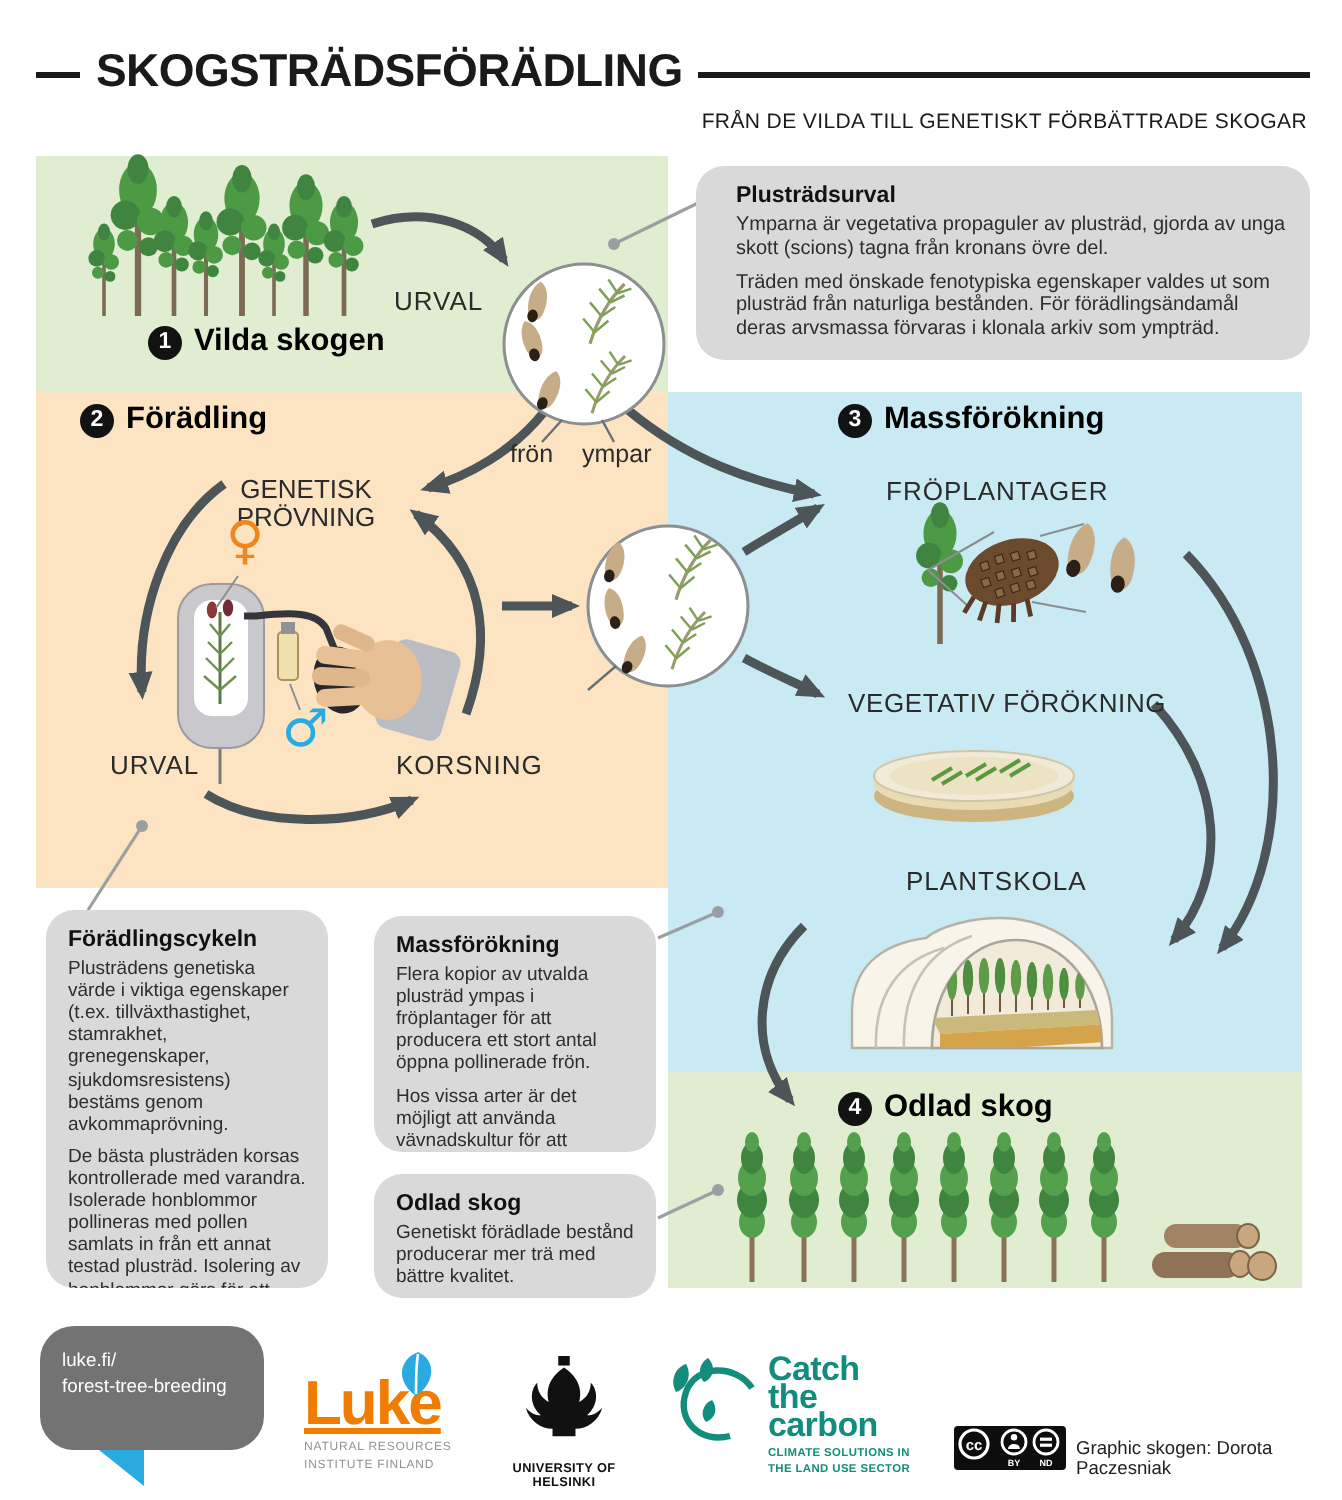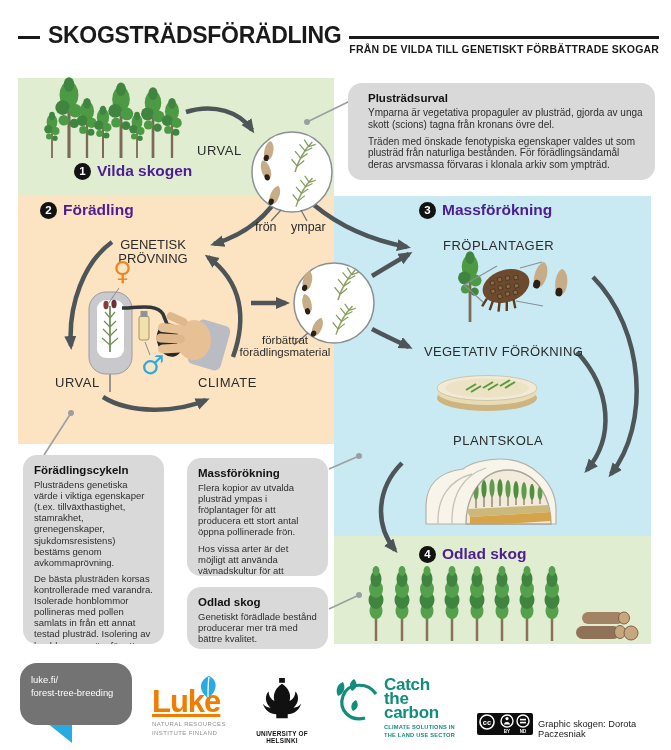--- a/index.html
+++ b/index.html
@@ -4,34 +4,34 @@
 <style>
   html,body{margin:0;padding:0;background:#fff;}
   .stage{position:relative;width:671px;height:750px;background:#fff;overflow:hidden;
          font-family:"Liberation Sans",sans-serif;color:#1a1a1a;}
   
   .hdr{position:absolute;left:18px;top:22px;width:637px;display:flex;align-items:flex-start;}
   .hdr-dash{width:22px;border-top:3px solid #1a1a1a;margin-top:14px;flex:none;}
   .hdr-title{font-size:23px;font-weight:bold;letter-spacing:-0.3px;margin:0 8px;white-space:nowrap;}
   .hdr-right{flex:1;margin-top:1px;}
   .hdr-line{border-top:3px solid #1a1a1a;margin-top:13px;}
-  .hdr-sub{font-size:10.5px;font-weight:bold;text-align:center;margin-top:4px;letter-spacing:0.2px;white-space:nowrap;}
+  .hdr-sub{font-size:10.5px;font-weight:normal;text-align:center;margin-top:16px;letter-spacing:0.2px;white-space:nowrap;}
   
   .panel{position:absolute;}
   
   svg.overlay{position:absolute;left:0;top:0;z-index:2;pointer-events:none;}
   
   .lbl{position:absolute;z-index:3;font-size:13px;color:#2b2b2b;white-space:nowrap;}
   .lbl.c{text-align:center;white-space:normal;line-height:1.08;}
   .sym{position:absolute;z-index:3;font-family:"DejaVu Sans",sans-serif;font-weight:bold;font-size:26px;line-height:1;}
   
   .badge{position:absolute;z-index:3;display:flex;align-items:center;gap:6px;}
   .bnum{width:17px;height:17px;border-radius:50%;background:#121212;color:#fff;font-weight:bold;
         font-size:11.5px;display:flex;align-items:center;justify-content:center;flex:none;}
-  .blabel{font-weight:bold;font-size:15.5px;color:#4c1d95;white-space:nowrap;}
+  .blabel{font-weight:bold;font-size:15.5px;color:#000000;white-space:nowrap;}
   
   .box{position:absolute;z-index:3;background:#d9d9d9;border-radius:14px;padding:9px 11px;
        color:#2e2e2e;overflow:hidden;box-sizing:border-box;}
   .box h3{margin:0 0 3px 0;font-size:11.5px;color:#111;}
   .box p{margin:0 0 5px 0;}
   .box.big p{font-size:10px;line-height:1.18;}
   .box.small p{font-size:9.5px;line-height:1.17;}
   
   .bubble{position:absolute;left:20px;top:663px;width:112px;height:62px;background:#737373;color:#fff;
           border-radius:17px;z-index:3;font-size:9.4px;line-height:1.35;padding:11px 12px 0 11px;box-sizing:border-box;}
@@ -276,25 +276,21 @@
   </div>
 
   <div class="lbl" style="left:197px;top:143px;letter-spacing:0.5px;">URVAL</div>
   <div class="lbl" style="left:255px;top:220px;font-size:12.5px;">frön</div>
   <div class="lbl" style="left:291px;top:220px;font-size:12.5px;">ympar</div>
   <div class="lbl c" style="left:107px;top:238px;width:92px;">
     <span>GENETISK</span><br>
     <span>PRÖVNING</span>
   </div>
   <div class="lbl" style="left:55px;top:375px;letter-spacing:0.5px;">URVAL</div>
-  <div class="lbl" style="left:198px;top:375px;letter-spacing:0.5px;">CLIMATE</div>
-  <div class="lbl c" style="left:228px;top:334px;width:114px;font-size:11.5px;">
-    <span>förbättrat</span><br>
-    <span>förädlingsmaterial</span>
-  </div>
+  <div class="lbl" style="left:198px;top:375px;letter-spacing:0.5px;">KORSNING</div>
   <div class="sym" style="left:113px;top:258px;color:#f0861f;">♀</div>
   <div class="sym" style="left:141px;top:352px;color:#29abe2;">♂</div>
   <div class="lbl" style="left:443px;top:238px;letter-spacing:0.5px;">FRÖPLANTAGER</div>
   <div class="lbl" style="left:424px;top:344px;letter-spacing:0.3px;">VEGETATIV FÖRÖKNING</div>
   <div class="lbl" style="left:453px;top:433px;letter-spacing:0.5px;">PLANTSKOLA</div>
 
   <div class="box big" style="left:348px;top:83px;width:307px;height:97px;padding-left:20px;">
     <h3>Plusträdsurval</h3>
     <p>Ymparna är vegetativa propaguler av plusträd, gjorda av unga skott (scions) tagna från kronans övre del.</p>
     <p>Träden med önskade fenotypiska egenskaper valdes ut som plusträd från naturliga bestånden. För förädlingsändamål deras arvsmassa förvaras i klonala arkiv som ympträd.</p>

